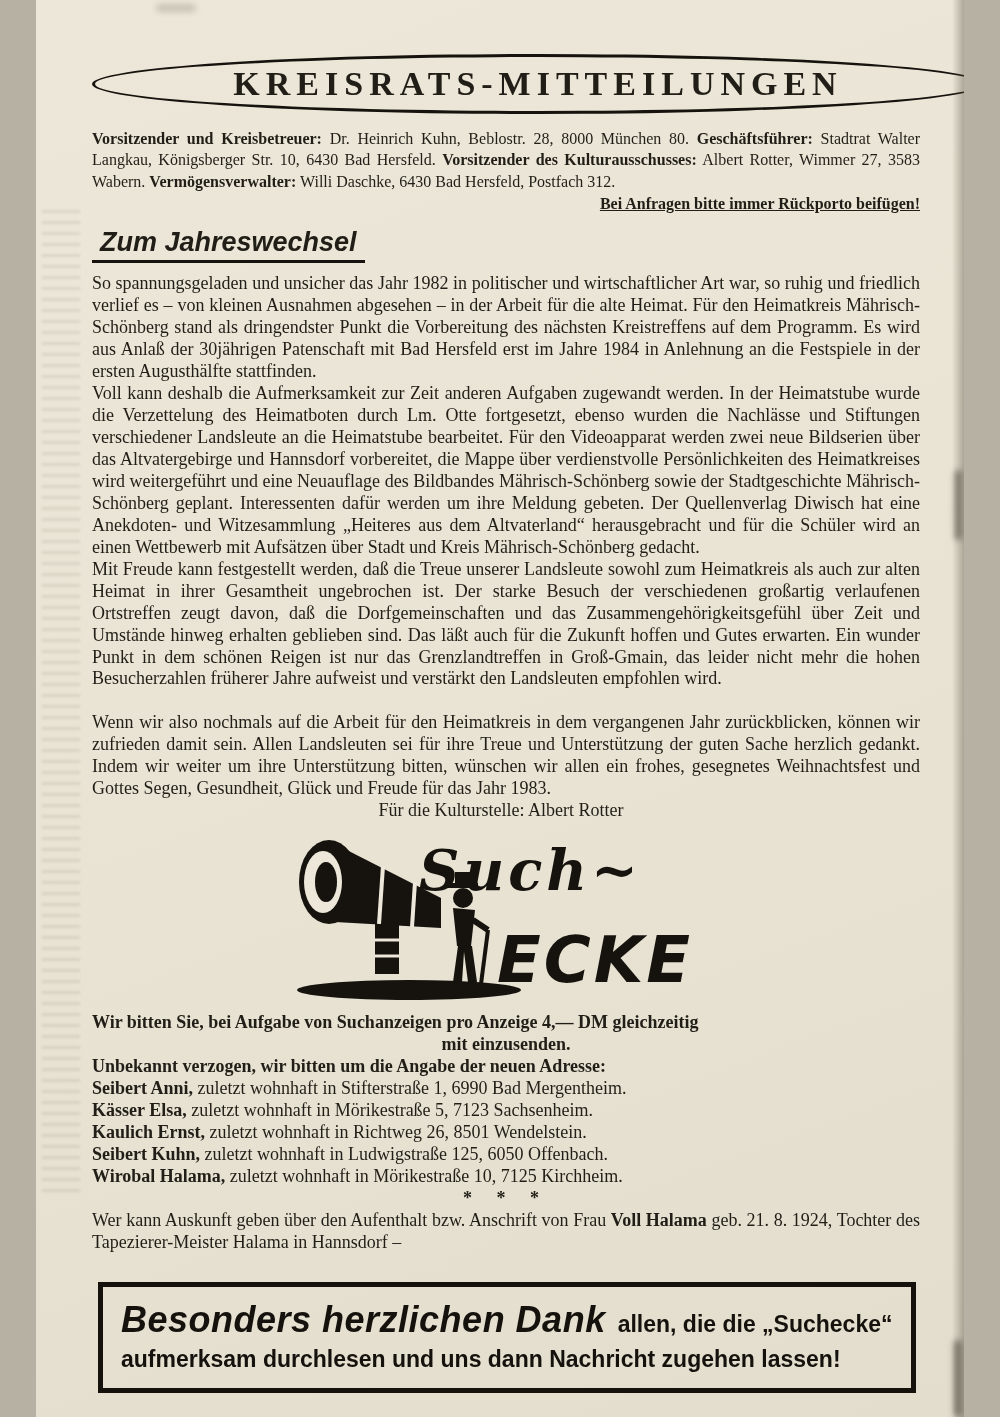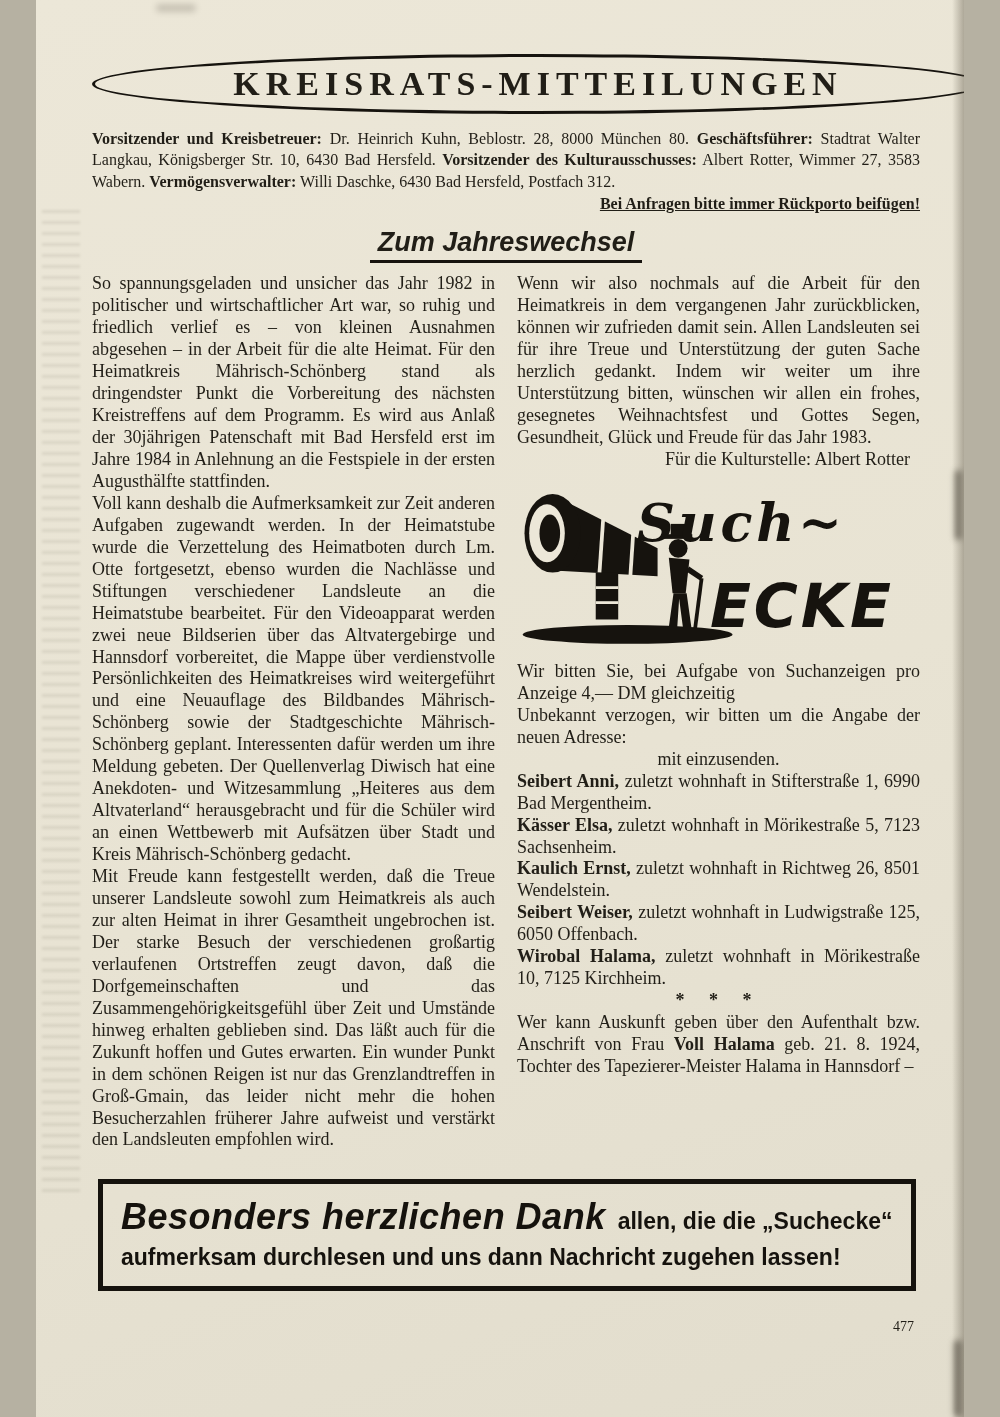--- a/index.html
+++ b/index.html
@@ -38,42 +38,42 @@
   }
   .title-oval h1 { font-size:34px; font-weight:700; letter-spacing:6px; white-space:nowrap; }
 
   .masthead { font-size:16px; line-height:1.34; text-align:justify; }
   .masthead b { font-weight:700;margin-top:27px; }
   .masthead-notice {
     text-align:right; font-weight:700; font-size:16px;
     text-decoration:underline; margin-top:3px;
   }
 
-  .article-heading { text-align:center; margin:14px 0 10px; }
+  .article-heading { margin:14px 0 10px; }
   .article-heading span {
     display:inline-block;
     font-family:"Liberation Sans", sans-serif;
     font-style:italic; font-weight:700; font-size:27px;
     border-bottom:3px solid #16130e; padding:0 8px 2px;
   }
 
-  .columns { display:flex; gap:22px; margin-top:4px; }
+  .columns { display:flex; gap:22px; margin-top:4px;flex-direction:column; }
   .col {
     flex:1; font-size:18px; line-height:1.22; text-align:justify;
     hyphens:auto; -webkit-hyphens:auto;
   }
   .col p { margin:0; }
-  .byline { text-align:right; padding-right:10px; margin-top:2px; }
+  .byline { text-align:center; padding-right:10px; margin-top:2px; }
 
   .logo { margin:10px 0 8px; }
   .logo svg { display:block; width:100%; height:172px; }
   .logo-script { font-family:"DejaVu Serif", serif; font-style:italic; font-weight:700; font-size:56px; letter-spacing:4px; fill:#16130e; }
   .logo-block  { font-family:"DejaVu Sans", sans-serif; font-style:italic; font-weight:700; font-size:64px; letter-spacing:3px; fill:#16130e; }
 
-  .bold { font-weight:400; }
+  .bold { font-weight:700; }
   .center { text-align:center; }
   .entry { margin-top:2px; }
   .entry b { font-weight:700; }
   .separator { text-align:center; font-weight:700; letter-spacing:10px; margin:12px 0 10px; }
 
   .banner {
     margin:28px 4px 0 6px;
     border:5px solid #15120d;
     padding:8px 18px 12px;
     font-family:"Liberation Sans", sans-serif;
@@ -133,27 +133,27 @@
           <path d="M162 76 L184 78 L180 114 L166 114 Z" fill="#16130e"></path>
           <path d="M167 114 L162 150 L171 150 L173 120 L177 150 L186 150 L181 114 Z" fill="#16130e"></path>
           <line x1="182" y1="88" x2="197" y2="98" stroke="#16130e" stroke-width="6"></line>
           <line x1="197" y1="98" x2="190" y2="152" stroke="#16130e" stroke-width="4"></line>
           <text class="logo-script" x="128" y="58">Such~</text>
           <text class="logo-block" x="206" y="150">ECKE</text>
         </svg>
       </div>
 
       <p class="bold">Wir bitten Sie, bei Aufgabe von Suchanzeigen pro Anzeige 4,— DM gleichzeitig</p>
+      <p class="bold center">mit einzusenden.</p>
       <p class="bold">Unbekannt verzogen, wir bitten um die Angabe der neuen Adresse:</p>
-      <p class="bold center">mit einzusenden.</p>
 
       <p class="entry"><b>Seibert Anni,</b><span> zuletzt wohnhaft in Stifterstraße 1, 6990 Bad Mergentheim.</span></p>
       <p class="entry"><b>Kässer Elsa,</b><span> zuletzt wohnhaft in Mörikestraße 5, 7123 Sachsenheim.</span></p>
       <p class="entry"><b>Kaulich Ernst,</b><span> zuletzt wohnhaft in Richtweg 26, 8501 Wendelstein.</span></p>
-      <p class="entry"><b>Seibert Weiser,</b><span> zuletzt wohnhaft in Ludwigstraße 125, 6050 Offenbach.</span></p>
+      <p class="entry"><b>Seibert Kuhn,</b><span> zuletzt wohnhaft in Ludwigstraße 125, 6050 Offenbach.</span></p>
       <p class="entry"><b>Wirobal Halama,</b><span> zuletzt wohnhaft in Mörikestraße 10, 7125 Kirchheim.</span></p>
 
       <p class="separator">* * *</p>
 
       <p><span>Wer kann Auskunft geben über den Aufenthalt bzw. Anschrift von Frau </span><b>Voll Halama</b><span> geb. 21. 8. 1924, Tochter des Tapezierer-Meister Halama in Hannsdorf –</span></p>
     </div>
   </div>
 
   <div class="banner">
     <span class="headline">Besonders herzlichen Dank</span><span>allen, die die „Suchecke“ aufmerksam durchlesen und uns dann Nachricht zugehen lassen!</span>

